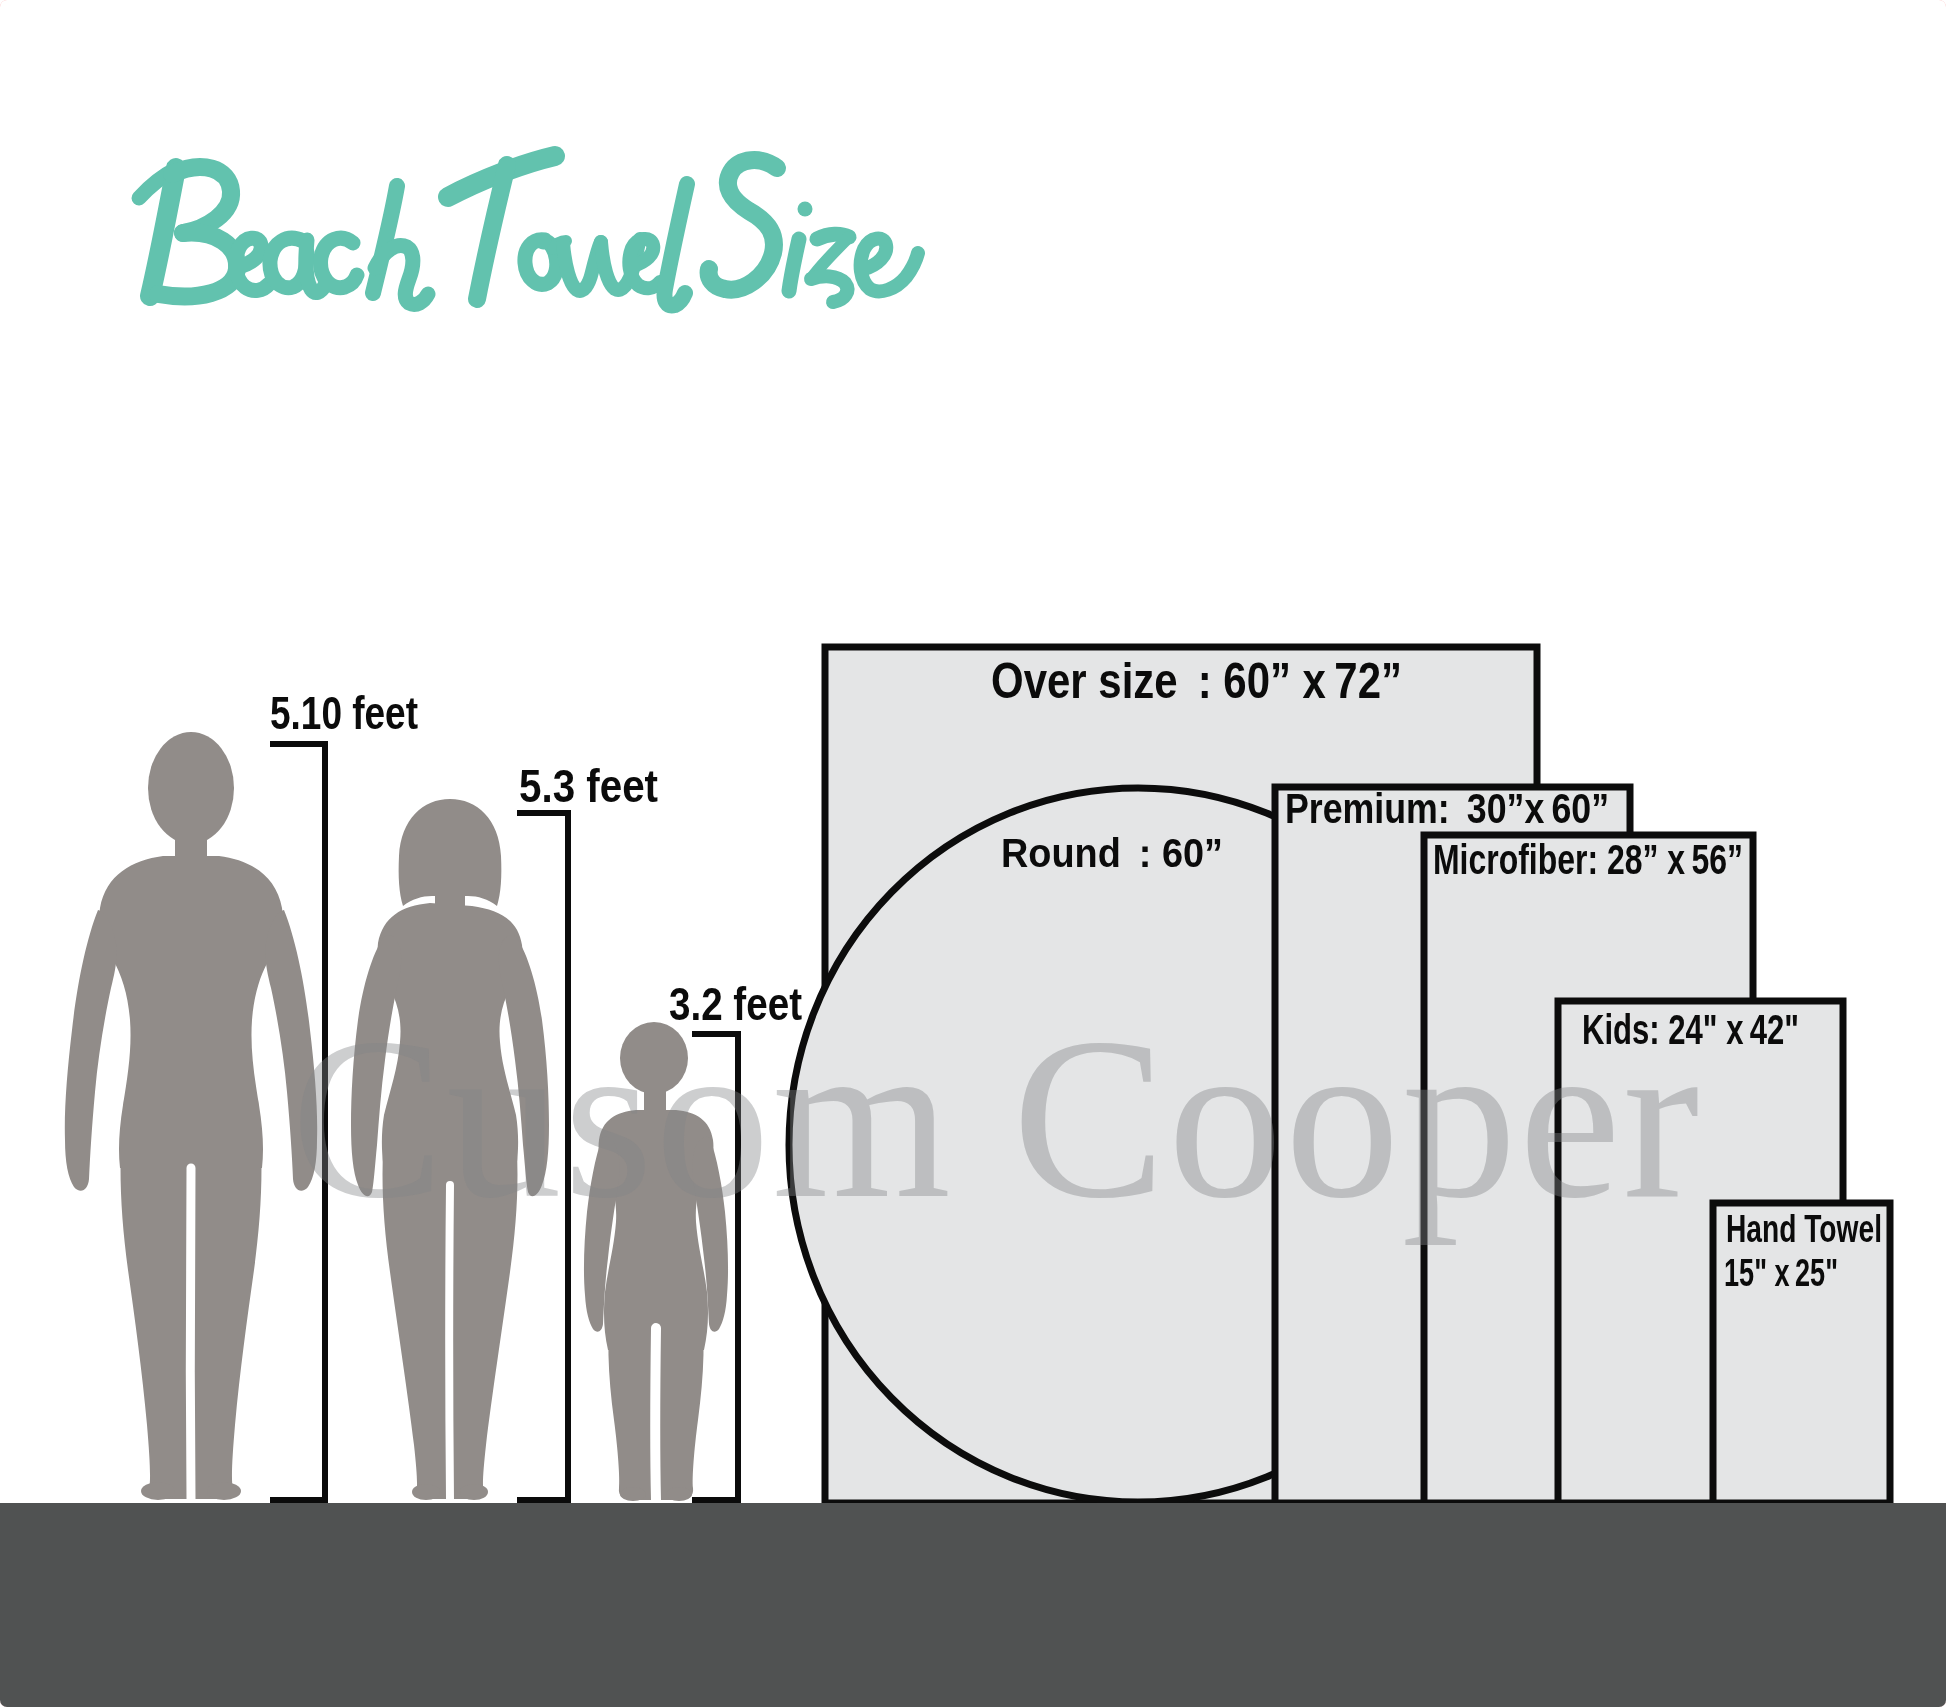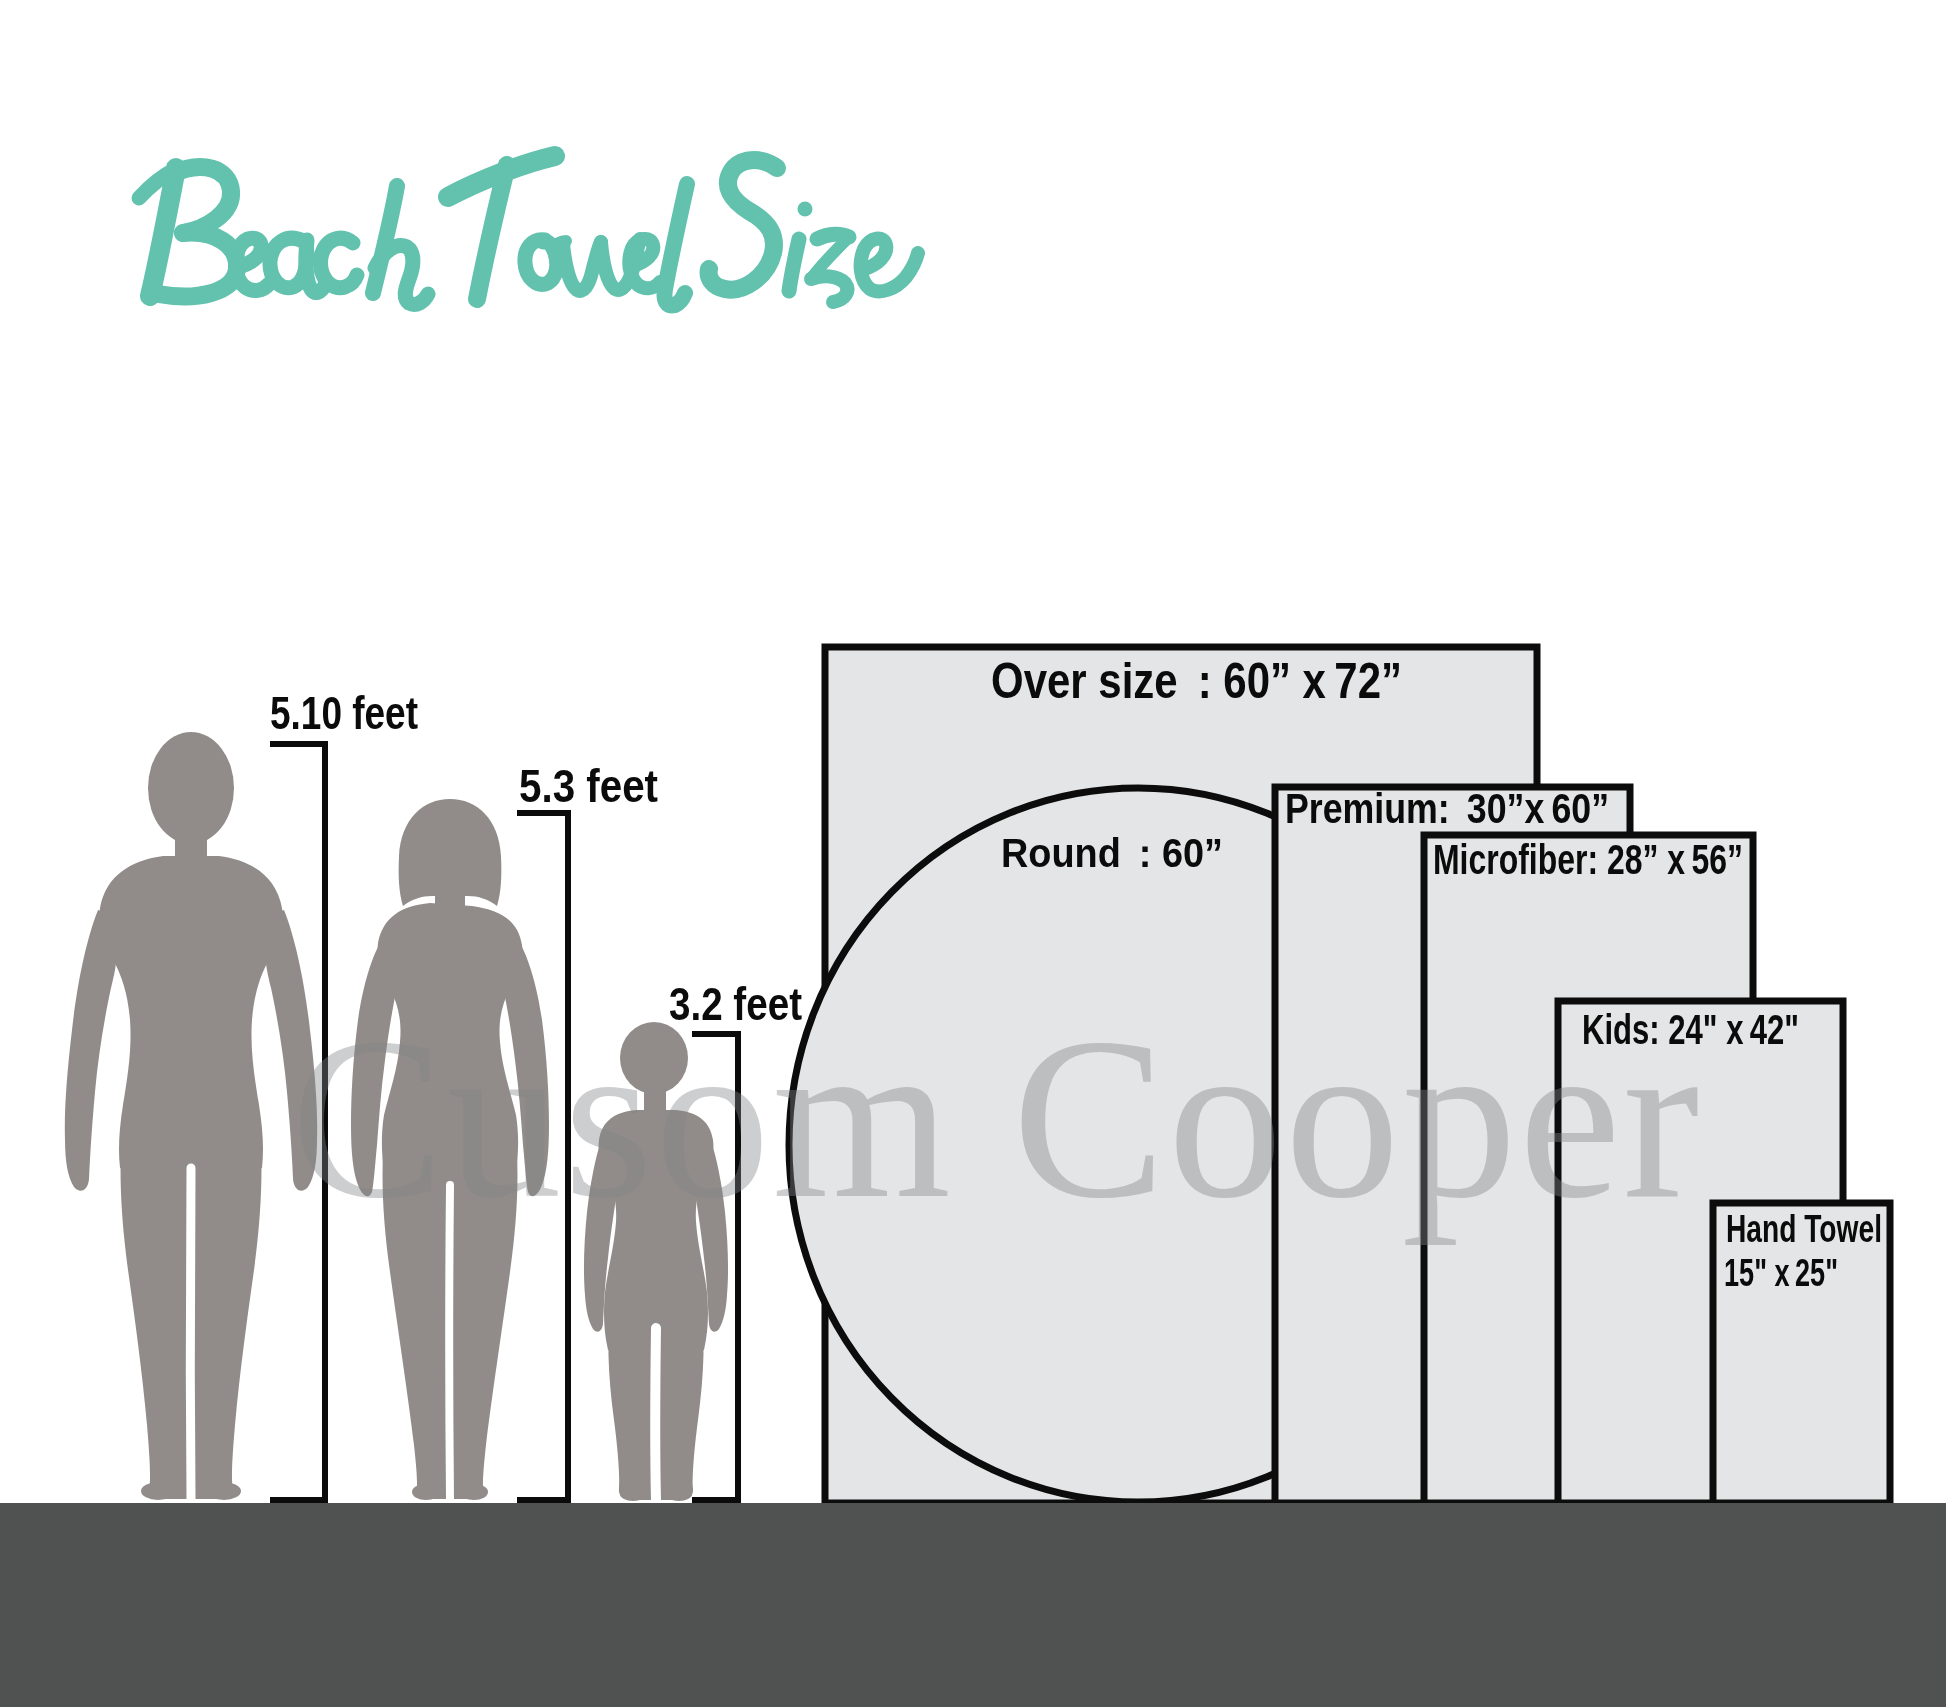--- a/index.html
+++ b/index.html
@@ -1,17 +1,17 @@
 <!DOCTYPE html>
 <html><head>
 <meta charset="utf-8">
 <style>
   html,body{margin:0;padding:0;background:#fff;}
   .page{position:relative;width:1946px;height:1707px;overflow:hidden;background:#fca5a5;
-        font-family:"Liberation Sans", sans-serif;}
+        font-family:"Liberation Sans", sans-serif;border-radius:7px;}
 </style>
 </head>
 <body>
 <div class="page">
 <svg width="1946" height="1707" viewBox="0 0 1946 1707">
   <rect x="0" y="0" width="1946" height="1707" fill="#ffffff"></rect>
 
   <g stroke="#0c0c0c" stroke-width="7" fill="#e4e5e6">
     <rect x="825" y="647" width="712" height="856"></rect>
     <ellipse cx="1138" cy="1145" rx="349" ry="357"></ellipse>

